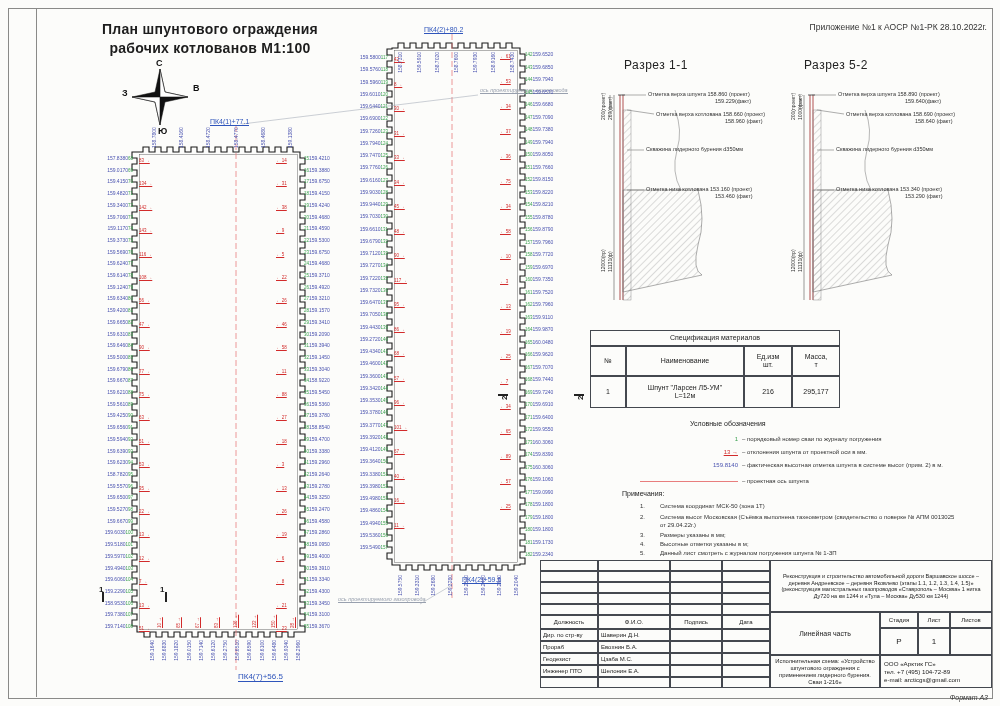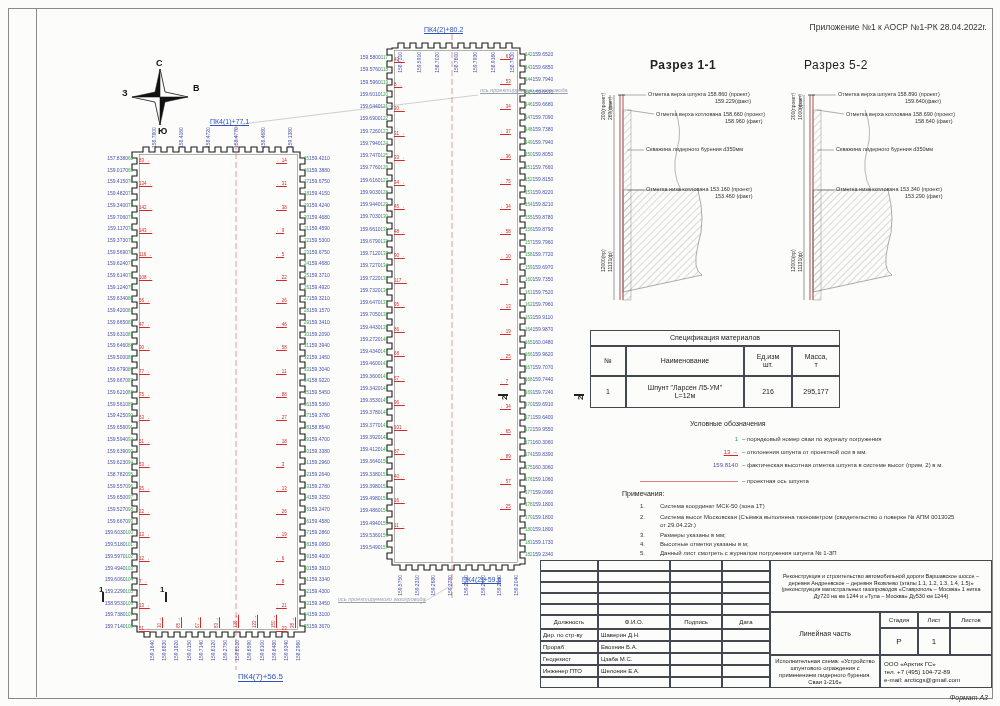--- a/index.html
+++ b/index.html
@@ -82,40 +82,44 @@
         <path d="M813,190 L888,190 q8,30 0,55 q-6,25 4,30 L813,292 Z" fill="url(#hatch)" stroke="#777" stroke-width="0.6"></path>
         <line x1="812" y1="95" x2="836" y2="95" stroke="#777" stroke-width="0.6"></line>
         <line x1="817" y1="110" x2="844" y2="114" stroke="#777" stroke-width="0.6"></line>
         <line x1="817" y1="150" x2="834" y2="150" stroke="#777" stroke-width="0.6"></line>
         <line x1="817" y1="190" x2="834" y2="190" stroke="#777" stroke-width="0.6"></line>
         <line x1="800" y1="95" x2="800" y2="110" stroke="#555" stroke-width="0.6"></line>
         <line x1="804" y1="95" x2="804" y2="300" stroke="#555" stroke-width="0.6"></line>
       </g>
   </svg>
 
-  <div id="annot" class="abs" style="left:745px;top:22px;width:242px;text-align:right;">Приложение №1 к АОСР №1-РК 28.04.2022г.</div>
+  <div id="title" class="abs" style="left:95px;top:20px;width:230px;">
+    <div>План шпунтового ограждения</div>
+    <div>рабочих котлованов М1:100</div>
+  </div>
+  <div id="annot" class="abs" style="left:745px;top:22px;width:242px;text-align:right;">Приложение №1 к АОСР №1-РК 28.10.2022г.</div>
 
   <div class="abs compass-letter" style="left:156px;top:58px;">С</div>
   <div class="abs compass-letter" style="left:193px;top:83px;">В</div>
   <div class="abs compass-letter" style="left:158px;top:126px;">Ю</div>
   <div class="abs compass-letter" style="left:122px;top:88px;">З</div>
 
   <div class="abs pk" style="left:210px;top:118px;">ПК4(1)+77.1</div>
   <div class="abs pk" style="left:238px;top:672px;font-size:8px;">ПК4(7)+56.5</div>
   <div class="abs pk" style="left:424px;top:26px;">ПК4(2)+80.2</div>
   <div class="abs pk" style="left:462px;top:576px;">ПК4(2)+59.6</div>
   <div class="abs gas" style="left:480px;top:87px;">ось проектируемого газопровода</div>
   <div class="abs gas" style="left:338px;top:596px;">ось проектируемого газопровода</div>
 
   <div class="marker" style="left:99px;top:585px;">1</div>
   <div class="marker" style="left:160px;top:585px;">1</div>
   <div class="marker rot" style="left:500px;top:400px;">2</div>
   <div class="marker rot" style="left:576px;top:400px;">2</div>
 
-  <div class="abs sec-title" style="left:650px;top:58px;font-weight:bold;">Разрез 1-1</div>
+  <div class="abs sec-title" style="left:624px;top:58px;">Разрез 1-1</div>
   <div class="abs sec-title" style="left:804px;top:58px;">Разрез 5-2</div>
 
   <div id="labels-layer">
       <div class="lblrow" style="top:156.0px;right:867px;text-align:right;"><span class="elev">157.8380</span><span class="num">68</span></div>
       <div class="dev" style="top:159.0px;left:139px;">83 →</div>
       <div class="lblrow" style="top:167.7px;right:867px;text-align:right;"><span class="elev">159.0170</span><span class="num">69</span></div>
       <div class="lblrow" style="top:179.4px;right:867px;text-align:right;"><span class="elev">159.4150</span><span class="num">70</span></div>
       <div class="dev" style="top:182.4px;left:139px;">134 →</div>
       <div class="lblrow" style="top:191.1px;right:867px;text-align:right;"><span class="elev">159.4820</span><span class="num">71</span></div>
       <div class="lblrow" style="top:202.8px;right:867px;text-align:right;"><span class="elev">159.3400</span><span class="num">72</span></div>

